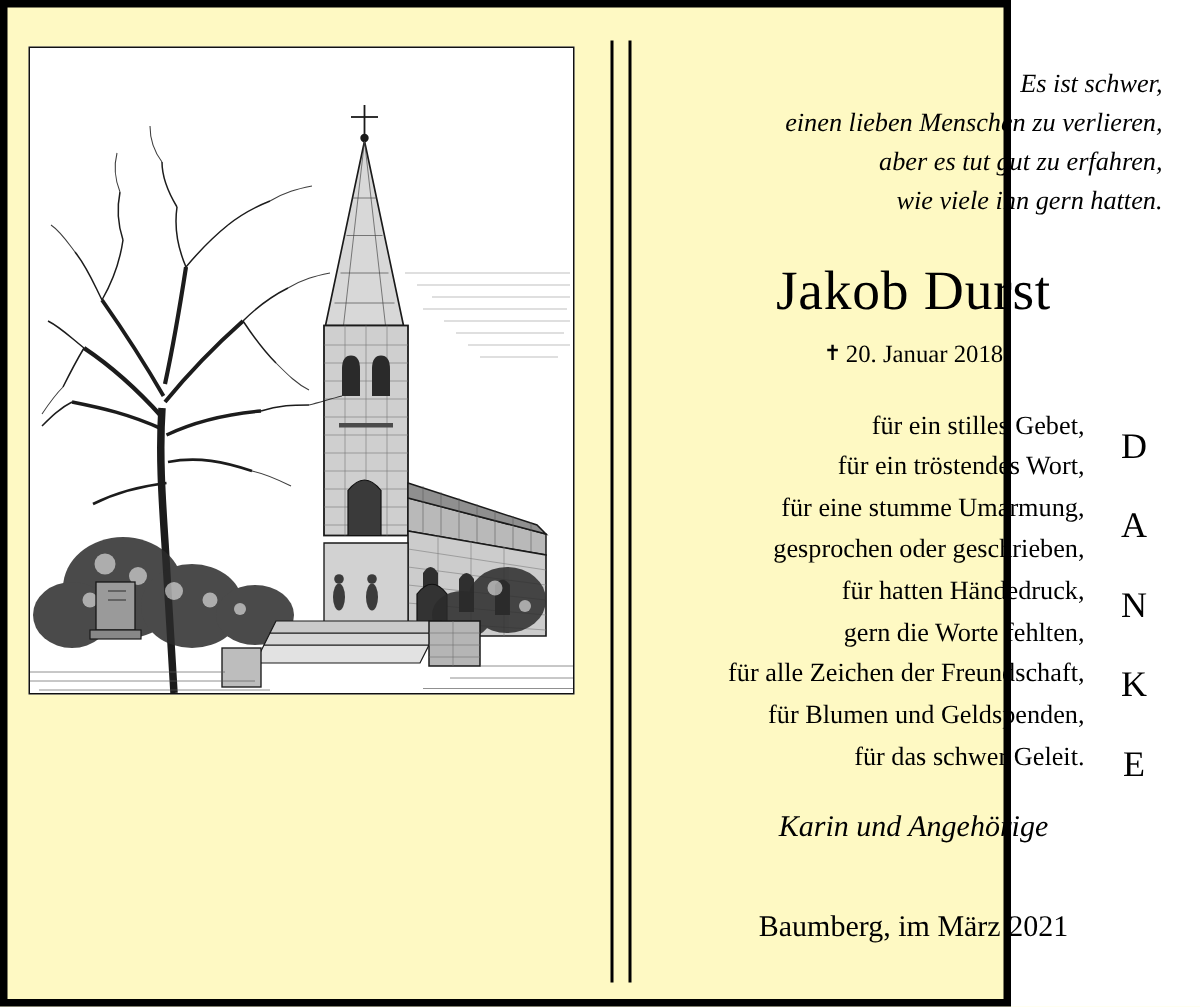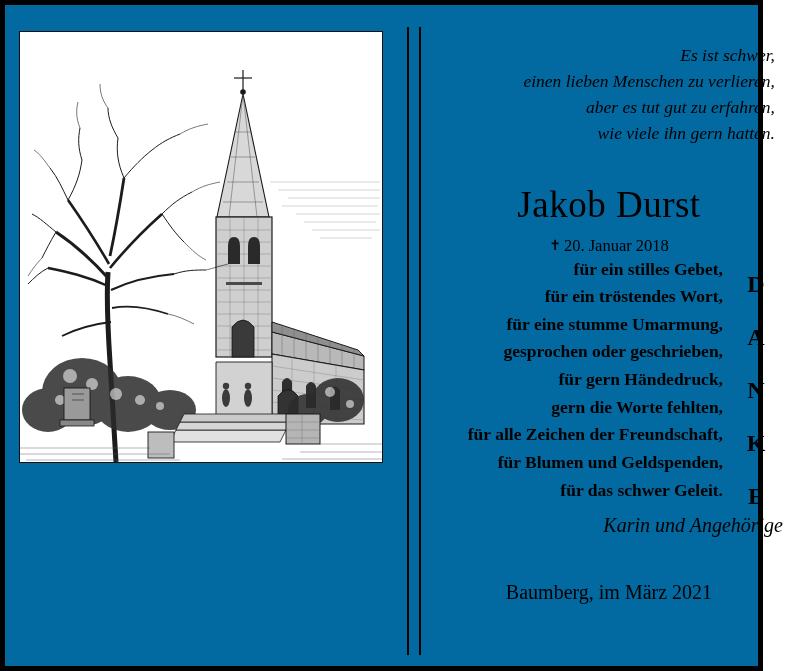--- a/index.html
+++ b/index.html
@@ -9,25 +9,25 @@
   }
   body {
     width: 800px;
     height: 671px;
     font-family: "Liberation Serif", serif;
     color: #000000;
     overflow: hidden;
   }
   .card {
     position: relative;
-    width: 763px;
+    width: 674px;
     height: 671px;
     box-sizing: border-box;
     border: 5px solid #000000;
-    background: #0369a1;
+    background: #fef9c3;
     padding-left: 36px;
   }
   
   .illustration-panel {
     position: absolute;
     left: 14px;
     top: 26px;
     width: 362px;
     height: 430px;
     border: 1px solid #111111;
@@ -65,39 +65,39 @@
     line-height: 1.48;
     text-align: right;
     padding-right: 8px;
     margin-top: 12px;
   }
   .verse div { white-space: nowrap; }
 
   .name {
     font-size: 37px;
     letter-spacing: 0.5px;
-    margin-top: 36px;
+    margin-top: 26px;
     text-align: center;
   }
   .death-date {
     font-size: 16.5px;
     margin-top: 10px;
     text-align: center;
   }
   .cross {
     font-size: 14px;
     vertical-align: 1px;
     margin-right: 3px;
   }
 
   
   .thanks-block {
     position: relative;
+    margin-top: 24px;
     height: 250px;
-    font-weight: bold;
   }
   .thanks-lines {
     position: absolute;
     left: 0;
     top: 0;
     width: 288px;
     text-align: right;
     font-size: 17.5px;
     line-height: 1.58;
   }
@@ -114,22 +114,22 @@
   .danke-letters div {
     height: 53px;
     display: flex;
     align-items: center;
     justify-content: center;
   }
 
   .signature {
     font-style: italic;
     font-size: 20px;
-    margin-top: 8px;
-    text-align: right;
+    margin-top: 20px;
+    text-align: center;
   }
   .place-date {
     font-size: 20px;
     margin-top: 44px;
     text-align: center;
   }
 </style>
 </head>
 <body>
 
@@ -332,21 +332,21 @@
     <div class="death-date">
       <span class="cross">✝</span><span>20. Januar 2018</span>
     </div>
 
     <div class="thanks-block">
       <div class="thanks-lines">
         <div>für ein stilles Gebet,</div>
         <div>für ein tröstendes Wort,</div>
         <div>für eine stumme Umarmung,</div>
         <div>gesprochen oder geschrieben,</div>
-        <div>für gern Händedruck,</div>
+        <div>für hatten Händedruck,</div>
         <div>gern die Worte fehlten,</div>
         <div>für alle Zeichen der Freundschaft,</div>
         <div>für Blumen und Geldspenden,</div>
         <div>für das schwer Geleit.</div>
       </div>
       <div class="danke-letters">
         <div>D</div>
         <div>A</div>
         <div>N</div>
         <div>K</div>

